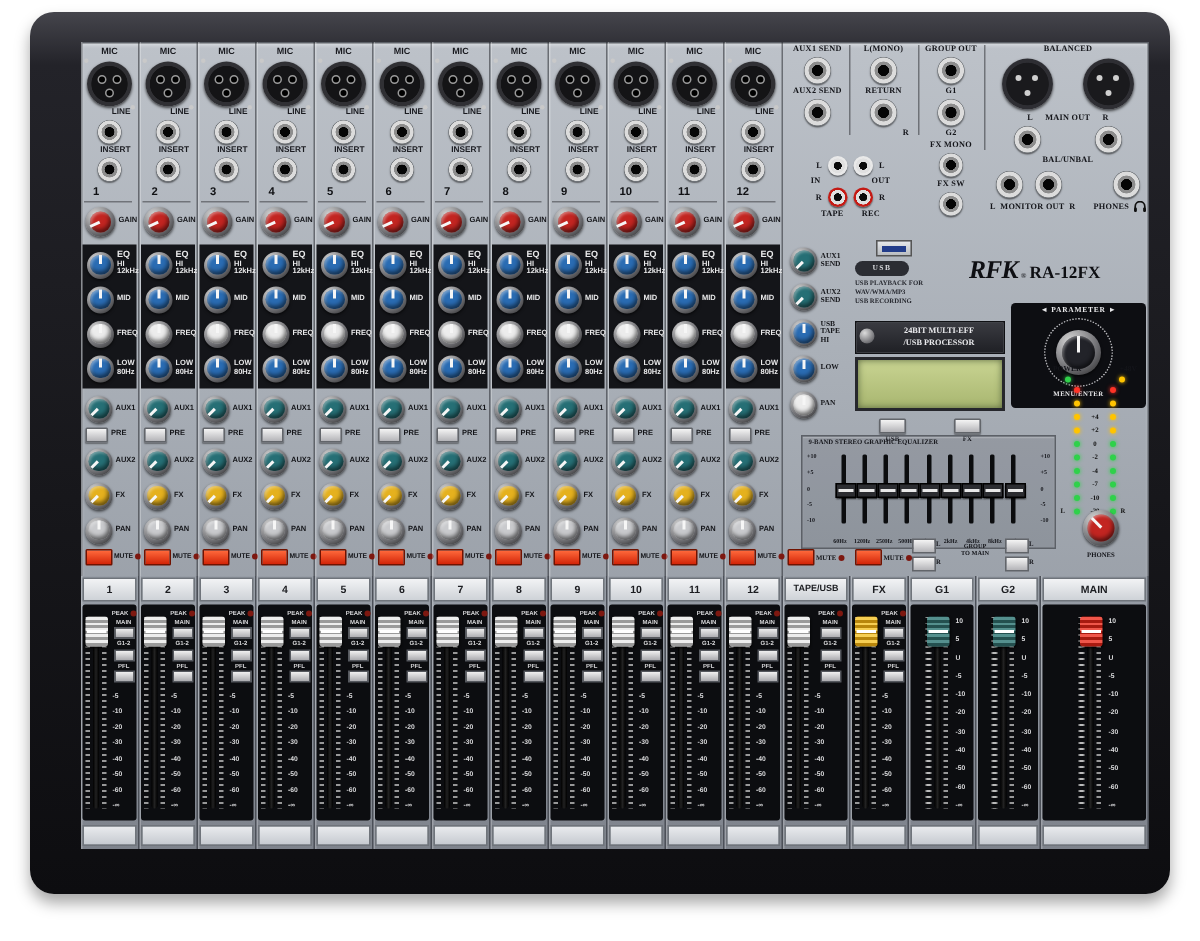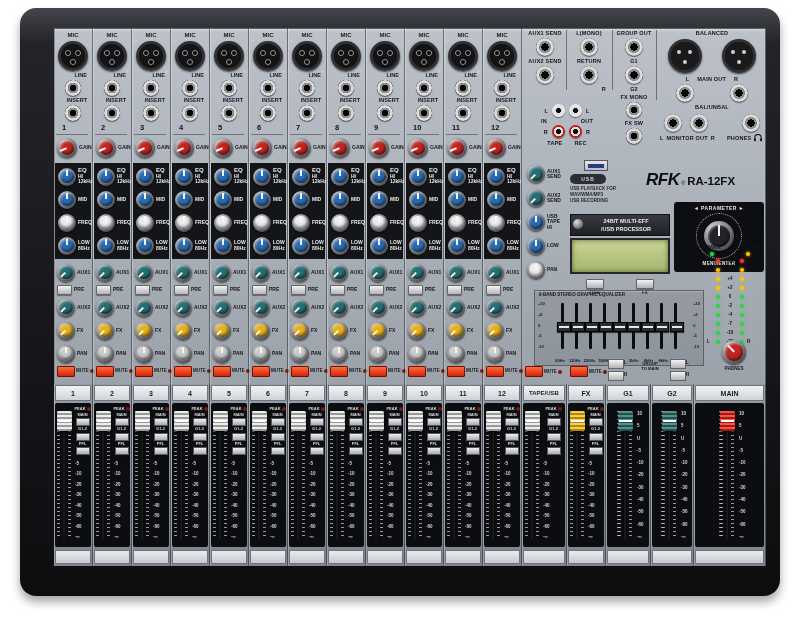--- a/index.html
+++ b/index.html
@@ -65,21 +65,21 @@
   .krow{display:flex;align-items:center;gap:2px;height:23px;padding-left:3px;}
   .gainrow{height:26px;}
   .klab{font-size:5px;line-height:5.5px;font-weight:bold;color:#15161a;display:flex;flex-direction:column;}
   .eqblk{background:#141519;margin:2px 1px 2px 1px;padding:2px 0;}
   .eqblk .klab{color:#e9e9ea;}
   .eqblk .klab b{font-size:6px;}
   .prerow{height:12px;}
   .muterow{height:12px;gap:1px;}
   .muterow .klab{font-size:4.5px;}
   
-  .master{position:absolute;left:468px;top:0;width:244px;height:288px;font-size:5.5px;color:#14151a;}
+  .master{position:absolute;left:468px;top:0;width:244px;height:288px;font-size:5.5px;color:#14151a;font-family:Liberation Serif, serif;}
   .master .abs{position:absolute;}
   .mlab{font-size:5.5px;font-weight:bold;color:#14151a;text-align:center;letter-spacing:.2px;}
   .coldiv{position:absolute;top:2px;bottom:226px;width:1px;background:rgba(35,37,42,.5);}
   .jkcol{display:flex;flex-direction:column;align-items:center;gap:2px;}
   .brand{display:flex;align-items:baseline;gap:2px;color:#0e0f13;}
   .brand .rfk{font-size:17px;font-weight:900;font-style:italic;letter-spacing:-.5px;}
   .brand .reg{font-size:5px;vertical-align:super;}
   .brand .model{font-size:11.5px;font-weight:800;}
   .usbport{width:22px;height:9px;background:linear-gradient(#e6e8ea,#b9bcc0);border:1px solid #555;display:flex;align-items:center;justify-content:center;}
   .usbport i{display:block;width:16px;height:4px;background:#233d8a;}

